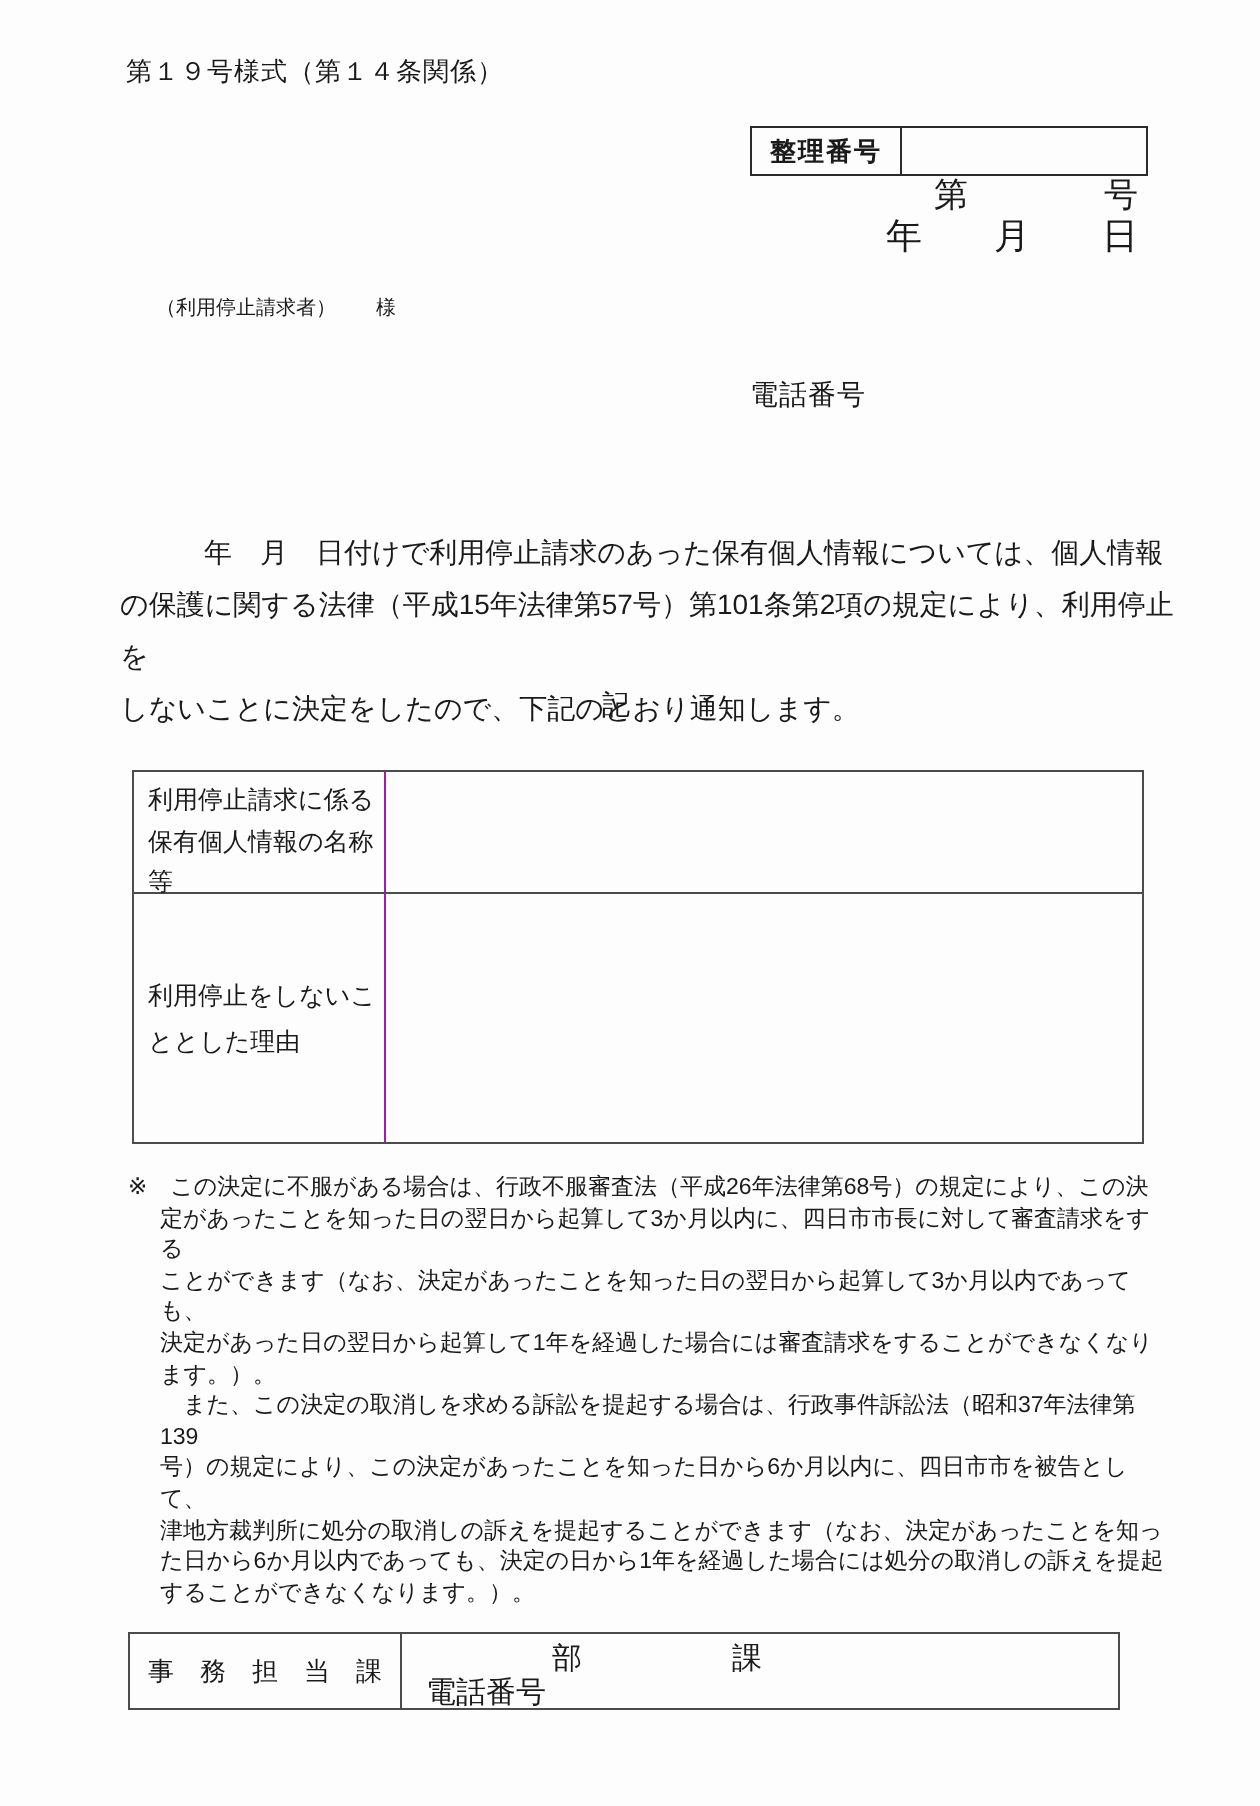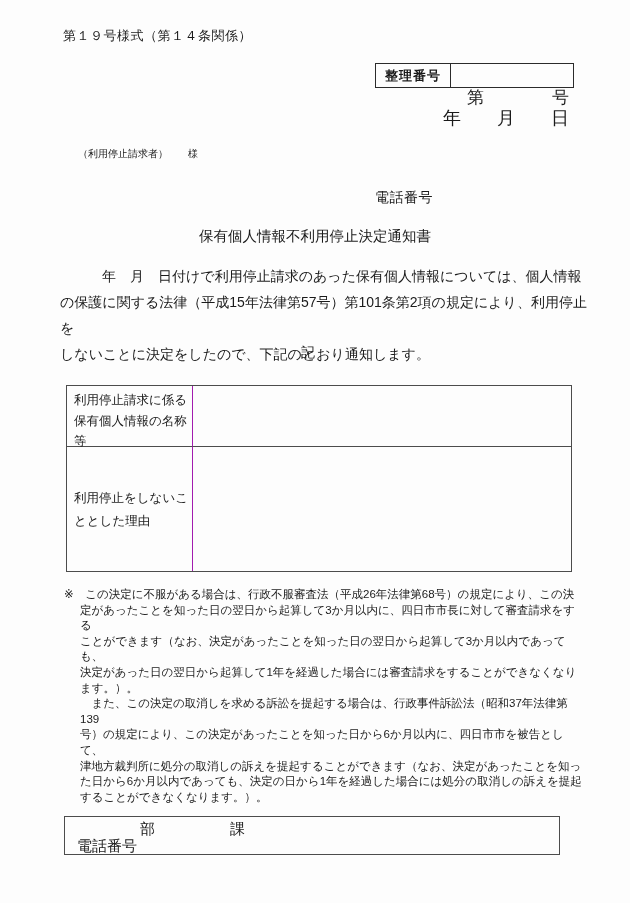--- a/index.html
+++ b/index.html
@@ -101,21 +101,20 @@
     <div class="ref-label">整理番号</div>
     <div class="ref-value"></div>
   </div>
 
   <div class="doc-number-line">第　　　　号</div>
   <div class="date-line">年　　月　　日</div>
 
   <div class="addressee">（利用停止請求者）　　様</div>
   <div class="sender">電話番号</div>
 
-  <div class="doc-title">保有個人情報不利用停止決定通知書</div>
 
   <div class="body-text">　　　年　月　日付けで利用停止請求のあった保有個人情報については、個人情報
 の保護に関する法律（平成15年法律第57号）第101条第2項の規定により、利用停止を
 しないことに決定をしたので、下記のとおり通知します。</div>
 
   <div class="ki">記</div>
 
   <div class="decision-table">
     <div class="cell label-cell">利用停止請求に係る
 保有個人情報の名称
@@ -131,19 +130,20 @@
 ことができます（なお、決定があったことを知った日の翌日から起算して3か月以内であっても、
 決定があった日の翌日から起算して1年を経過した場合には審査請求をすることができなくなり
 ます。）。
 　また、この決定の取消しを求める訴訟を提起する場合は、行政事件訴訟法（昭和37年法律第139
 号）の規定により、この決定があったことを知った日から6か月以内に、四日市市を被告として、
 津地方裁判所に処分の取消しの訴えを提起することができます（なお、決定があったことを知っ
 た日から6か月以内であっても、決定の日から1年を経過した場合には処分の取消しの訴えを提起
 することができなくなります。）。</div>
 
   <div class="contact-table">
+    <div class="contact-left">事　務　担　当　課</div>
     <div class="contact-right">
       <div class="dept-line">部　　　　　課</div>
       <div class="phone-label">電話番号</div>
     </div>
   </div>
 
 </div>
 
 </body></html>

